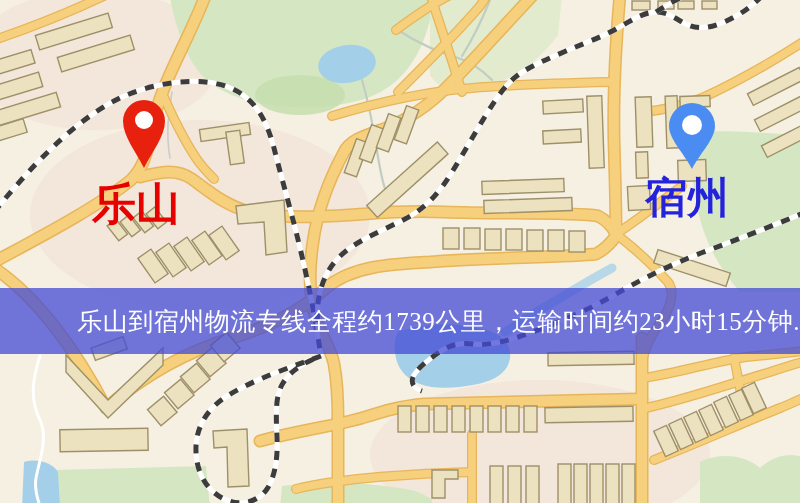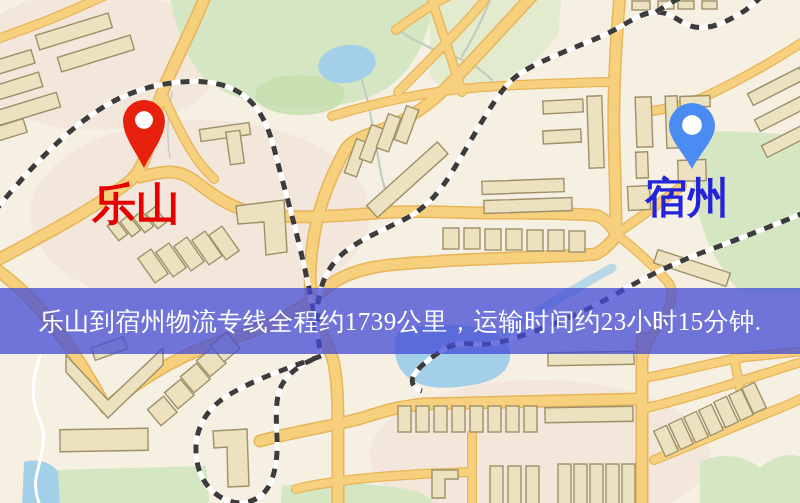--- a/index.html
+++ b/index.html
@@ -28,21 +28,21 @@
   .pin-origin{fill:var(--origin_pin_color,#e8210f);}
   .pin-dest{fill:var(--destination_pin_color,#4a8cf2);}
   .pin-hole{fill:var(--pin_hole,#ffffff);}
   .city-label{font-family:"Liberation Serif","DejaVu Serif",serif;font-weight:bold;text-anchor:middle;}
   .origin-label{fill:var(--origin_label_color,#e60000);font-size:44px;}
   .dest-label{fill:var(--destination_label_color,#2323dc);font-size:42px;}
   
   .banner{
     position:absolute;left:0;top:288px;width:800px;height:66px;
     background:var(--banner_bg,rgba(67,75,214,0.75));
-    display:flex;align-items:center;justify-content:center;
+    display:flex;align-items:center;justify-content:flex-end;
   }
   .banner-text{
     color:var(--banner_text_color,#ffffff);
     font-size:25px;letter-spacing:0.5px;white-space:nowrap;
     font-family:"Liberation Serif","DejaVu Serif",serif;
   }
 </style>
 </head>
 <body>
 

